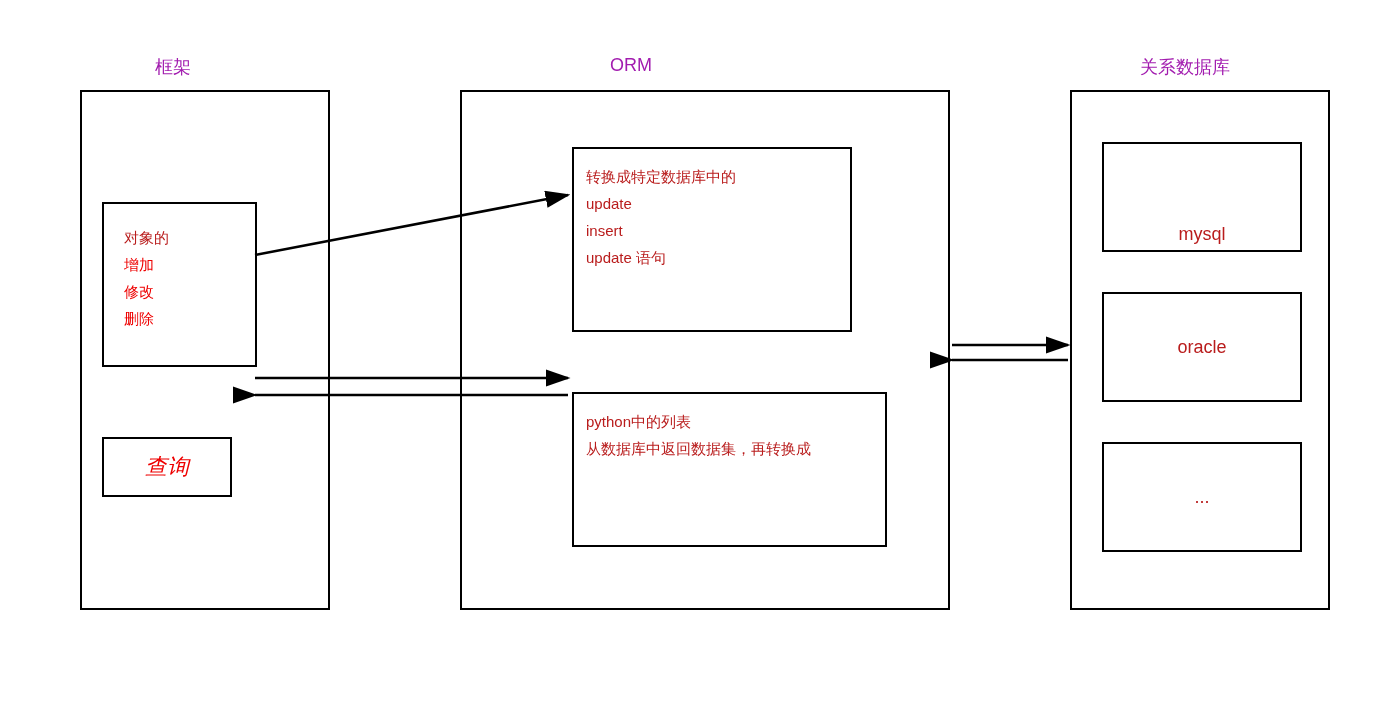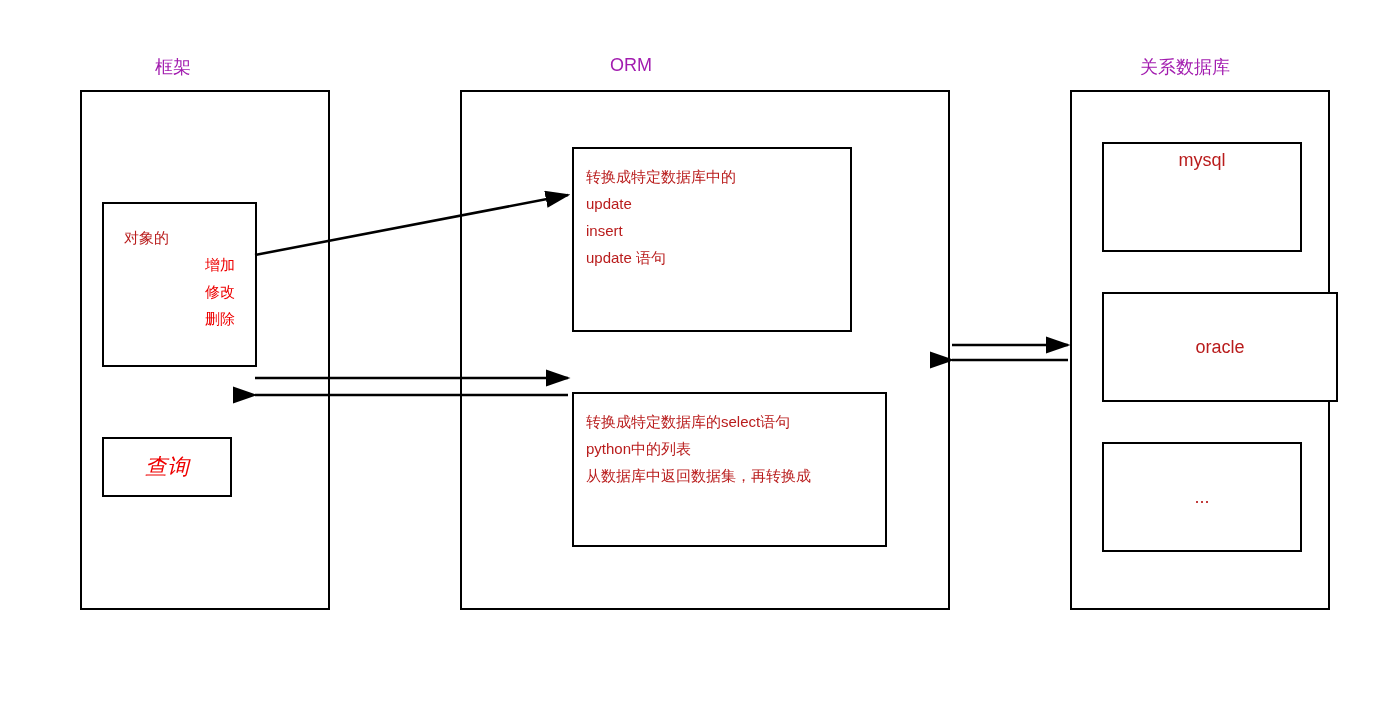--- a/index.html
+++ b/index.html
@@ -39,21 +39,21 @@
       border: 2px solid #000;
       background: #fff;
     }
 
     .box-text {
       font-size: 15px;
       color: #b91c1c;
       line-height: 1.8;
     }
 
-    .text-red { color: #e00; text-align: right; }
+    .text-red { color: #e00; }
 
     
     .arrows-svg {
       position: absolute;
       top: 0;
       left: 0;
       width: 1386px;
       height: 703px;
       pointer-events: none;
     }
@@ -84,33 +84,32 @@
   <div class="outer-box" style="left: 460px; top: 90px; width: 490px; height: 520px;">
 
     <div class="inner-box" style="left: 110px; top: 55px; width: 280px; height: 185px; padding: 14px 12px;">
       <div class="box-text">转换成特定数据库中的</div>
       <div class="box-text">update</div>
       <div class="box-text">insert</div>
       <div class="box-text">update  语句</div>
     </div>
 
     <div class="inner-box" style="left: 110px; top: 300px; width: 315px; height: 155px; padding: 14px 12px;">
-      <div class="box-text">转换成特定数据库的select语句</div>
       <div class="box-text">python中的列表</div>
       <div class="box-text">从数据库中返回数据集，再转换成</div>
     </div>
   </div>
 
   <div class="outer-box" style="left: 1070px; top: 90px; width: 260px; height: 520px;">
 
-    <div class="inner-box" style="left: 30px; top: 50px; width: 200px; height: 110px; display: flex; align-items: flex-start; justify-content: center;">
+    <div class="inner-box" style="left: 30px; top: 50px; width: 200px; height: 110px; display: flex; align-items: flex-end; justify-content: center;">
       <div class="box-text" style="font-size:18px;">mysql</div>
     </div>
 
-    <div class="inner-box" style="left: 30px; top: 200px; width: 236px; height: 110px; display: flex; align-items: center; justify-content: center;">
+    <div class="inner-box" style="left: 30px; top: 200px; width: 200px; height: 110px; display: flex; align-items: center; justify-content: center;">
       <div class="box-text" style="font-size:18px;">oracle</div>
     </div>
 
     <div class="inner-box" style="left: 30px; top: 350px; width: 200px; height: 110px; display: flex; align-items: center; justify-content: center;">
       <div class="box-text" style="font-size:18px;">...</div>
     </div>
   </div>
 
   <svg class="arrows-svg">
     <defs>

